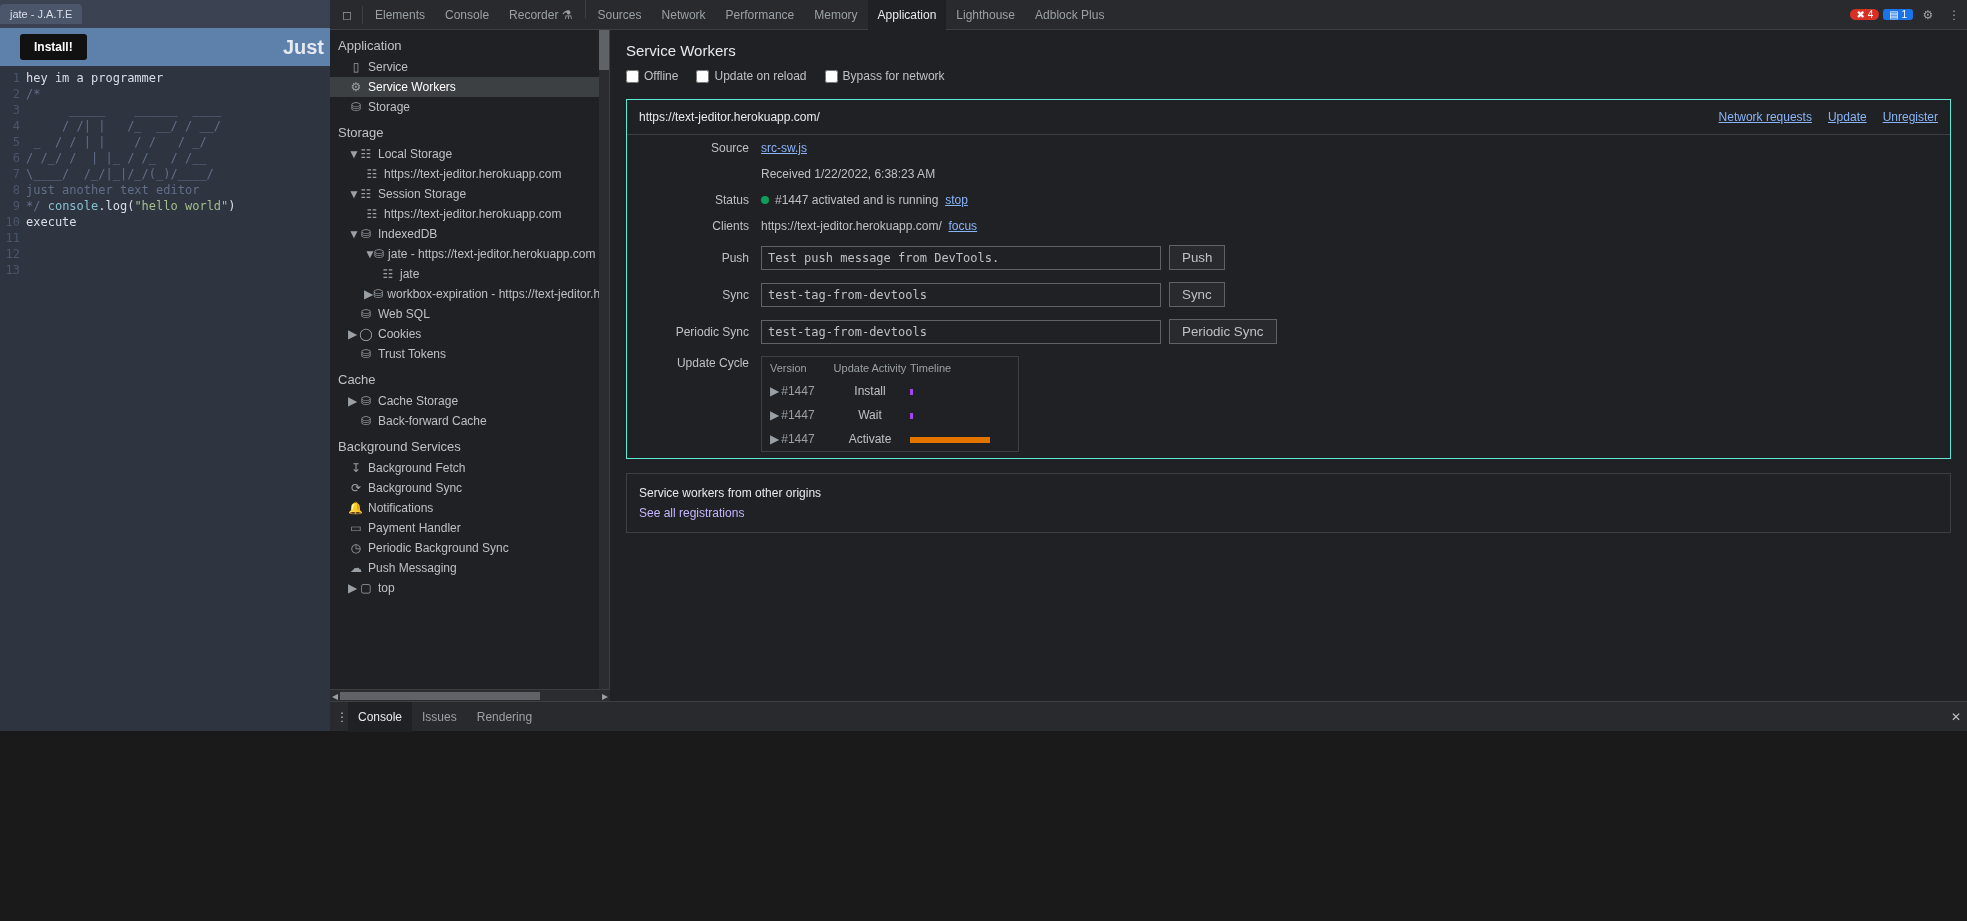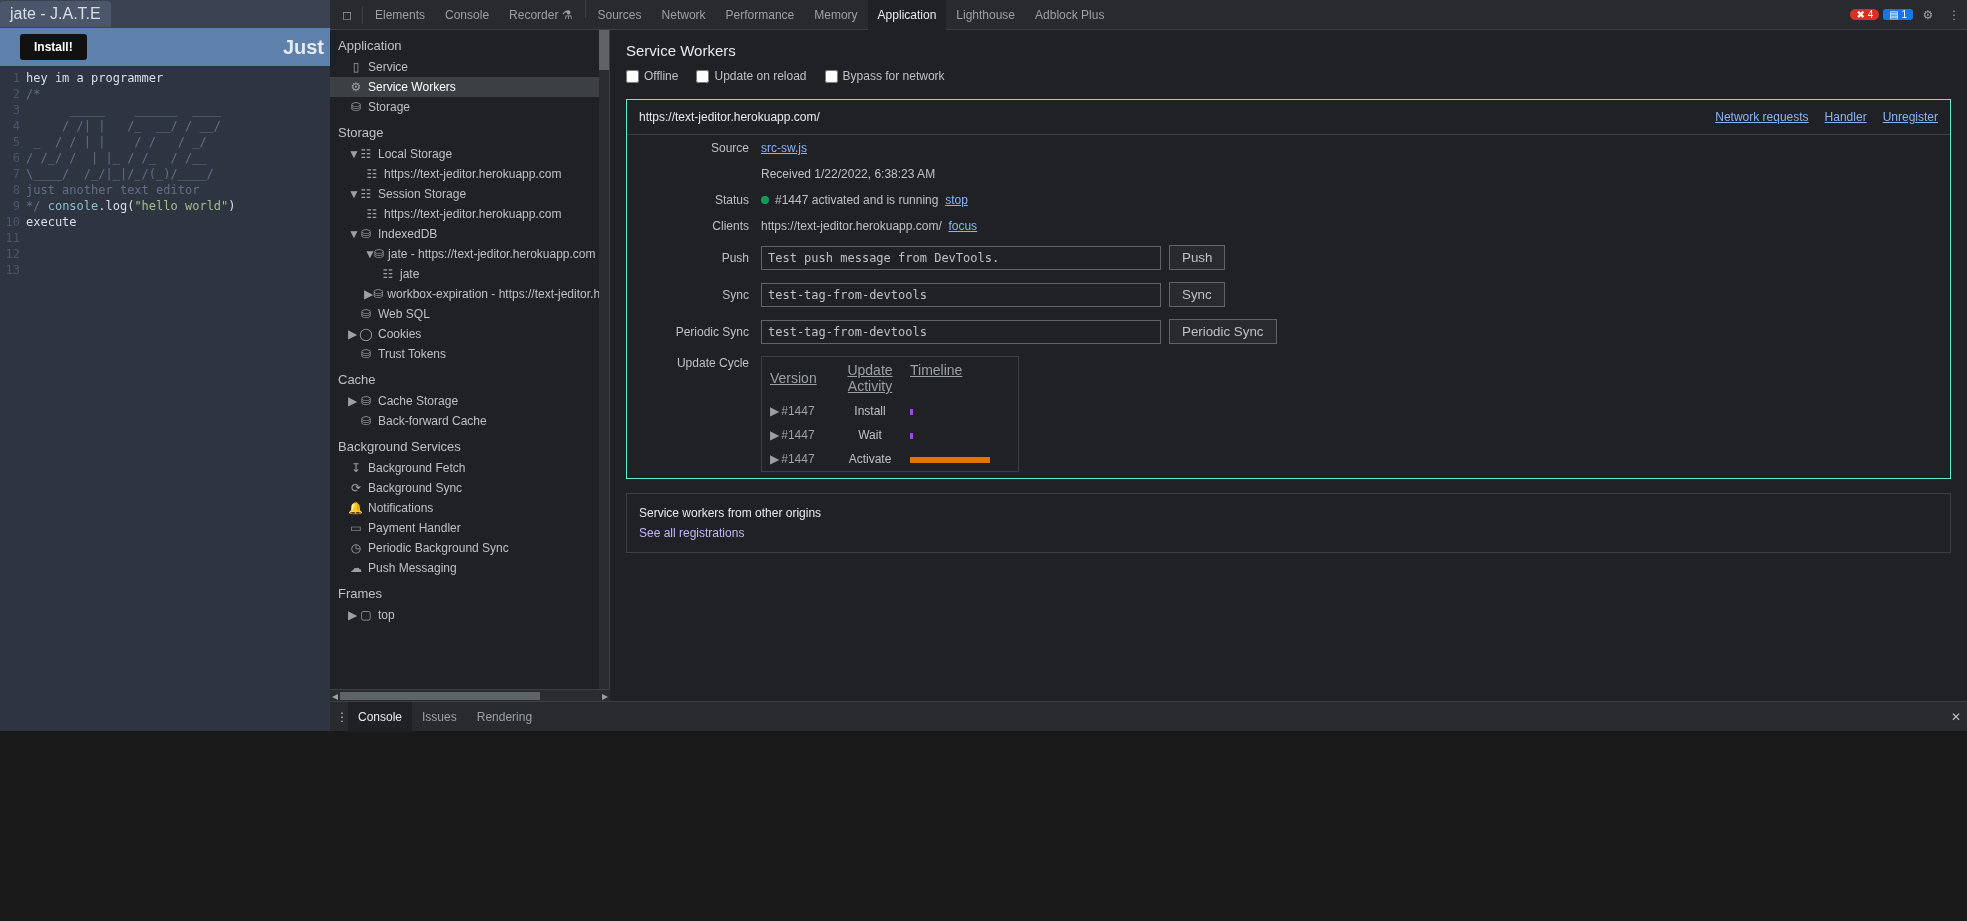--- a/index.html
+++ b/index.html
@@ -1,21 +1,21 @@
 <!DOCTYPE html>
 <html><head>
 <meta charset="utf-8">
 <style>
 * { box-sizing: border-box; margin: 0; padding: 0; }
 body { font-family: "Segoe UI", Arial, sans-serif; font-size: 12px; background: #1a1a1a; color: #ccc; overflow: hidden; width: 1567px; height: 731px; }
 
 
 .app-left { position: absolute; left: 0; top: 0; width: 330px; height: 731px; background: #2a2d2e; display: flex; flex-direction: column; }
 .tab-bar { height: 28px; background: #3b4252; display: flex; align-items: center; }
-.tab { background: #4c566a; color: #d8dee9; padding: 4px 10px; font-size: 16px; border-top-right-radius: 4px; border-top-left-radius: 4px; }
+.tab { background: #4c566a; color: #d8dee9; padding: 4px 10px; font-size: 11px; border-top-right-radius: 4px; border-top-left-radius: 4px; }
 .app-header { height: 38px; background: #5e81ac; display: flex; align-items: center; position: relative; }
 .install-btn { margin-left: 20px; background: #111; color: #fff; padding: 6px 14px; font-size: 12px; font-weight: bold; border: none; border-radius: 3px; cursor: pointer; }
 .header-title { position: absolute; right: 0; top: 0; bottom: 0; display:flex; align-items:center; color: #e5e9f0; font-weight: bold; font-size: 20px; padding-right: 6px; }
 .editor { flex: 1; background: #2e3440; color: #d8dee9; font-family: Consolas, monospace; font-size: 12px; padding: 4px 0; overflow: hidden; }
 .line { display: flex; white-space: pre; height: 16px; line-height: 16px; }
 .gutter { width: 26px; text-align: right; color: #4c566a; padding-right: 6px; }
 .codecell { flex:1; }
 .c-comment { color: #616e88; }
 .c-keyword { color: #88c0d0; }
 .c-string  { color: #a3be8c; }
@@ -62,21 +62,21 @@
 .kv .k { width:110px; text-align:right; margin-right:12px; color:#bdc1c6; }
 .kv a { color:#8ab4f8; text-decoration:underline; cursor:pointer; }
 .kv .dot { width:8px; height:8px; border-radius:50%; background:#0f9d58; display:inline-block; margin-right:6px; }
 .kv input[type=text] { background:#202124; border:1px solid #5f6368; color:#bdc1c6; padding:4px 6px; width:400px; font-family:Consolas,monospace; font-size:12px; }
 .kv button { margin-left:8px; background:#292a2d; border:1px solid #5f6368; color:#bdc1c6; padding:4px 12px; cursor:pointer; }
 .cycle-box { margin:6px 12px 12px 124px; border:1px solid #3c4043; display:inline-block; }
 .cycle-head, .cycle-row { display:flex; padding:5px 8px; }
 .cycle-col1 { width:60px; color:#9aa0a6; display:flex; align-items:center; gap:2px;}
 .cycle-col2 { width:80px; color:#bdc1c6;text-align:center; }
 .cycle-col3 { width:100px; }
-.cycle-head div { color:#9aa0a6; font-size:14px;text-decoration:underline; }
+.cycle-head div { color:#9aa0a6; font-size:11px; }
 .bar { height:6px; display:inline-block; }
 .bar.small { width:3px; background:#a142f4; }
 .bar.big { width:80px; background:#e37400; }
 
 .other-origins { border:1px solid #3c4043; margin-top:14px; padding:12px; }
 .other-origins b { color:#e8eaed; font-weight:500; }
 .other-origins a { display:block; margin-top:6px; color:#c4b5fd; cursor:pointer; }
 
 
 .dt-drawer { height:30px; background:#292a2d; border-top:1px solid #3c4043; display:flex; align-items:center; padding:0 6px; }
@@ -239,21 +239,20 @@
             </div>
           <div class="leaf">
               <span class="ico">◷</span>
               <span>Periodic Background Sync</span>
             </div>
           <div class="leaf">
               <span class="ico">☁</span>
               <span>Push Messaging</span>
             </div>
 
-          <div class="cat">Frames</div>
           <div class="leaf">
               <span class="tw">▶</span>
               <span class="ico">▢</span>
               <span>top</span>
             </div>
         </div>
         <div class="dt-scroll">
             <div class="dt-scroll-thumb"></div>
           </div>
       </div>
@@ -278,21 +277,21 @@
         <label>
             <input type="checkbox" style="">
             <span>Bypass for network</span>
           </label>
       </div>
 
       <div class="origin-block">
         <div class="origin-head">
           <span class="origin">https://text-jeditor.herokuapp.com/</span>
           <a>Network requests</a>
-          <a>Handler</a>
+          <a>Update</a>
           <a>Unregister</a>
         </div>
         <div class="kv">
             <span class="k">Source</span>
             <a>src-sw.js</a>
           </div>
         <div class="kv">
             <span class="k"></span>
             <span>Received 1/22/2022, 6:38:23 AM</span>
           </div>

